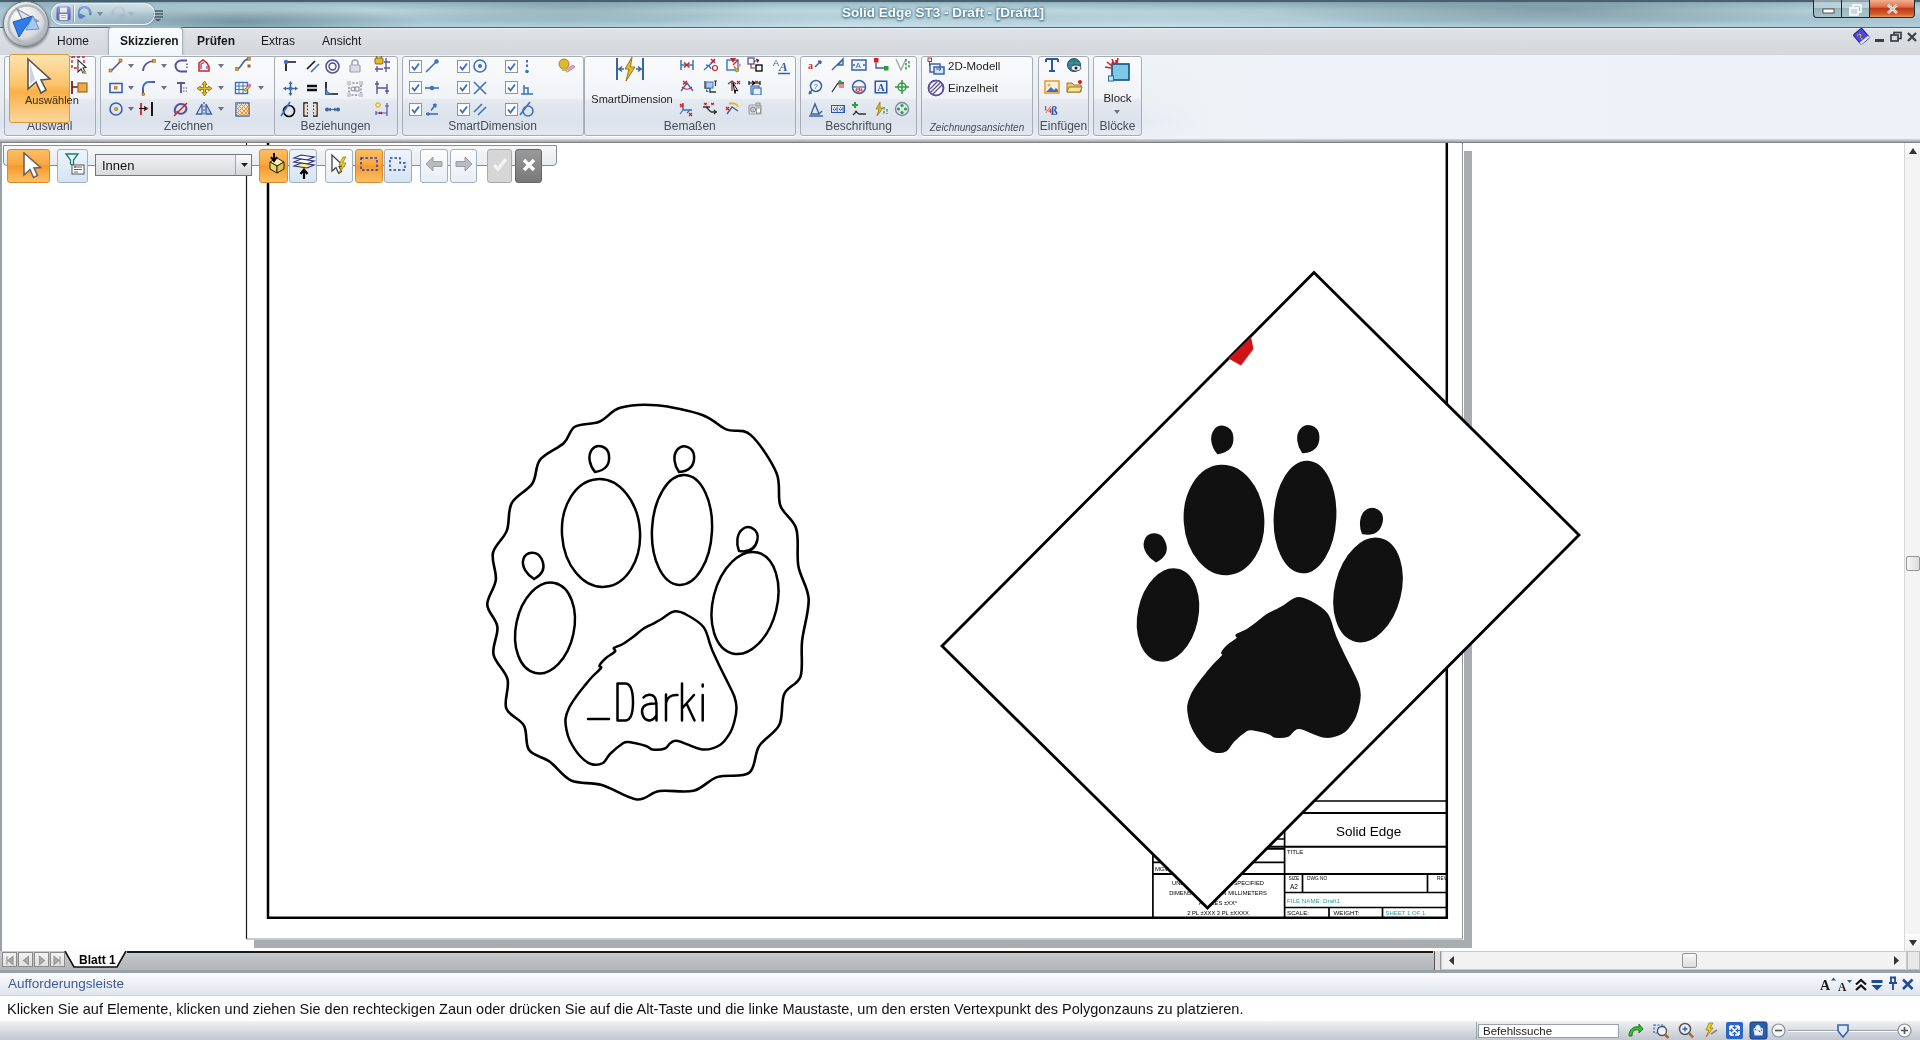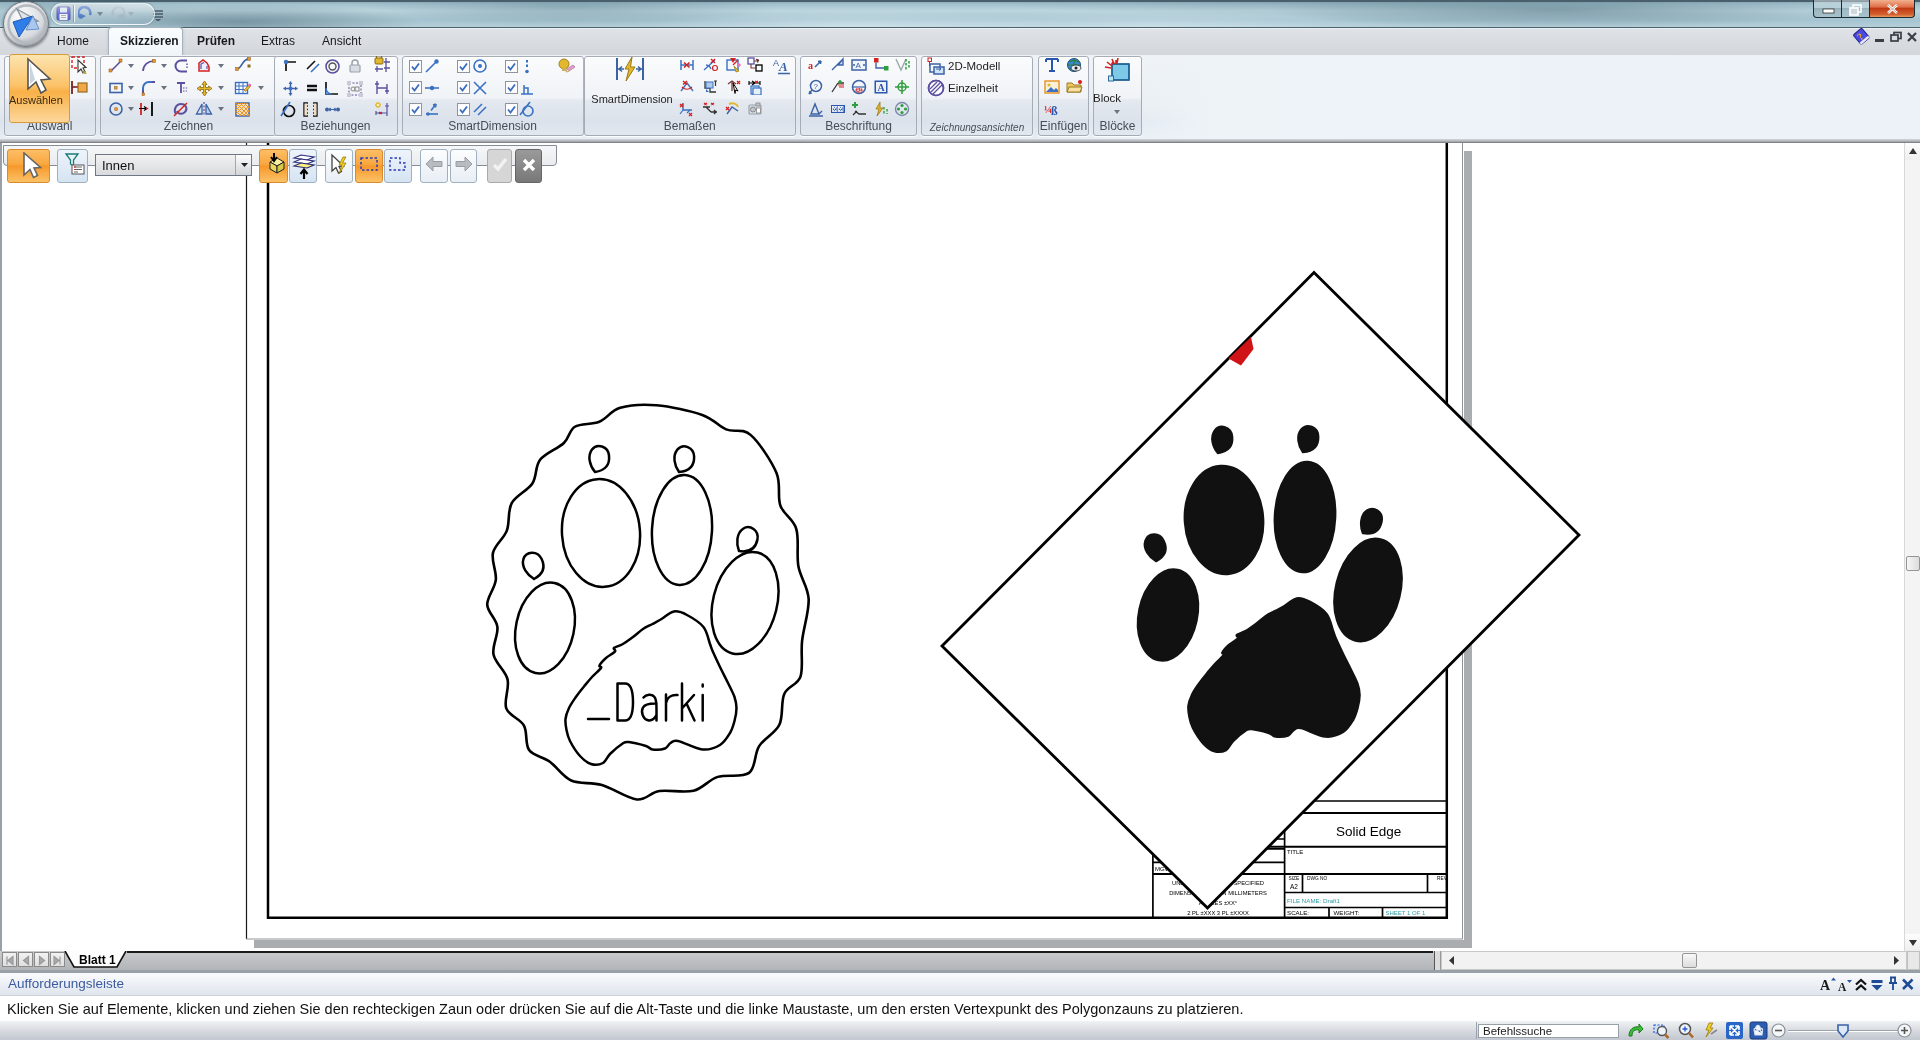--- a/index.html
+++ b/index.html
@@ -80,20 +80,21 @@
 #splitter{position:absolute;left:1434px;top:951px;width:7px;height:19px;background:#dcdcdc;border-left:1px solid #555;border-right:1px solid #999}
 .leftedge{position:absolute;left:0;top:143px;width:2px;height:878px;background:#9aa0a8}
 </style></head>
 <body>
 <div id="app">
 
 <div id="tbar">
       <div class="mot1"></div>
       <div class="topline"></div>
     </div>
+<div id="ttext">Solid Edge ST3 - Draft - [Draft1]</div>
 <div id="wbtns">
  <div class="wb mn">
         <svg width="29" height="18">
           <rect x="9" y="9" width="11" height="4" fill="#fff" stroke="#333" stroke-width="0.8"></rect>
         </svg>
       </div>
  <div class="wb rs">
         <svg width="28" height="18">
           <rect x="11" y="5" width="8" height="7" fill="none" stroke="#fff" stroke-width="1.6"></rect>
           <rect x="8" y="8" width="8" height="7" fill="#cfd8dc" stroke="#fff" stroke-width="1.6"></rect>
@@ -562,35 +563,35 @@
       <rect x="8" y="6" width="17" height="16" fill="none" stroke="#1a5a8a" stroke-width="1.3"></rect>
       <rect x="4.5" y="18" width="5" height="5" fill="#bfe4f4" stroke="#2a6a9a"></rect>
       <path d="M8,1 L10,6 M14,0 L13,5 M3,4 L8,8 M1,9 L7,10 M12,2 L12,6" stroke="#d42020" stroke-width="1.6"></path>
       <circle cx="9" cy="5" r="1.5" fill="#d42020"></circle>
     </svg>
     <div style="position:absolute;left:9px;top:54px;width:61px;height:69px;border:1px solid #d89a3a;border-radius:3px;background:linear-gradient(#fde4b0,#fbc36a 45%,#f9b047 55%,#fcd79b);z-index:10"></div>
     <svg class="ic" style="left:22px;top:57px" width="34" height="40" viewBox="0 0 34 40">
       <path d="M6,2 L6,32 L14,25 L19,36 L24,33 L19,23 L28,22 Z" fill="#fff" stroke="#555" stroke-width="1.6"></path>
       <path d="M8,6 L8,27 L13,22.5" fill="#c8d4e0" stroke="none"></path>
     </svg>
-    <div style="position:absolute;left:9px;top:94px;width:38px;text-align:center;font-size:11px;color:#3a2a10;z-index:11">Auswählen</div>
+    <div style="position:absolute;left:25px;top:94px;width:38px;text-align:center;font-size:11px;color:#3a2a10;z-index:11">Auswählen</div>
     <svg class="ic" style="left:70px;top:55px" width="19" height="19" viewBox="0 0 19 19">
       <rect x="2" y="2" width="12" height="11" fill="none" stroke="#d42020" stroke-width="1.4" stroke-dasharray="3,2"></rect>
       <path d="M8,5 L8,17 L11,14 L13,18 L15,16.5 L13,13 L16,12.5 Z" fill="#fff" stroke="#333" stroke-width="1.1"></path>
       <path d="M13,16 L16,19" stroke="#b8a030" stroke-width="2"></path>
     </svg>
     <svg class="ic" style="left:70px;top:79px" width="19" height="17" viewBox="0 0 19 17">
       <line x1="2" y1="2" x2="2" y2="15" stroke="#7a2020" stroke-width="1.8"></line>
       <line x1="2" y1="8" x2="10" y2="8" stroke="#7a2020" stroke-width="1.6"></line>
       <rect x="8" y="4" width="9" height="9" fill="#f0a848" stroke="#9a6a20" stroke-width="1.2"></rect>
     </svg>
     <div style="position:absolute;left:588px;top:93px;width:88px;text-align:center;font-size:11px;color:#222;z-index:11">SmartDimension</div>
     <div style="position:absolute;left:948px;top:60px;font-size:11.5px;color:#222;z-index:11">2D-Modell</div>
     <div style="position:absolute;left:948px;top:82px;font-size:11.5px;color:#222;z-index:11">Einzelheit</div>
-    <div style="position:absolute;left:1093px;top:92px;width:49px;font-size:11.5px;color:#222;z-index:11">Block</div>
+    <div style="position:absolute;left:1093px;top:92px;width:49px;text-align:center;font-size:11.5px;color:#222;z-index:11">Block</div>
     <div class="da" style="left:1114px;top:110px"></div>
     <svg class="ic" style="left:56px;top:6px" width="16" height="16" viewBox="0 0 16 16">
       <rect x="1" y="1" width="13" height="13" rx="1.5" fill="#4340c8" stroke="#28288a"></rect>
       <rect x="4" y="1.5" width="7" height="5" fill="#dce8f4"></rect>
       <rect x="3.5" y="8" width="8" height="6" fill="#fff"></rect>
       <path d="M5,9.5 H10 M5,11.5 H10" stroke="#888" stroke-width="0.8"></path>
     </svg>
     <div style="position:absolute;left:74px;top:5px;width:1px;height:17px;background:rgba(255,255,255,.8);box-shadow:-1px 0 0 rgba(90,120,140,.5);z-index:56"></div>
     <svg class="ic" style="left:78px;top:6px" width="17" height="15" viewBox="0 0 17 15">
       <path d="M3,12 A6,6 0 1 1 12,9" fill="none" stroke="#2a5cb8" stroke-width="2.6"></path>

